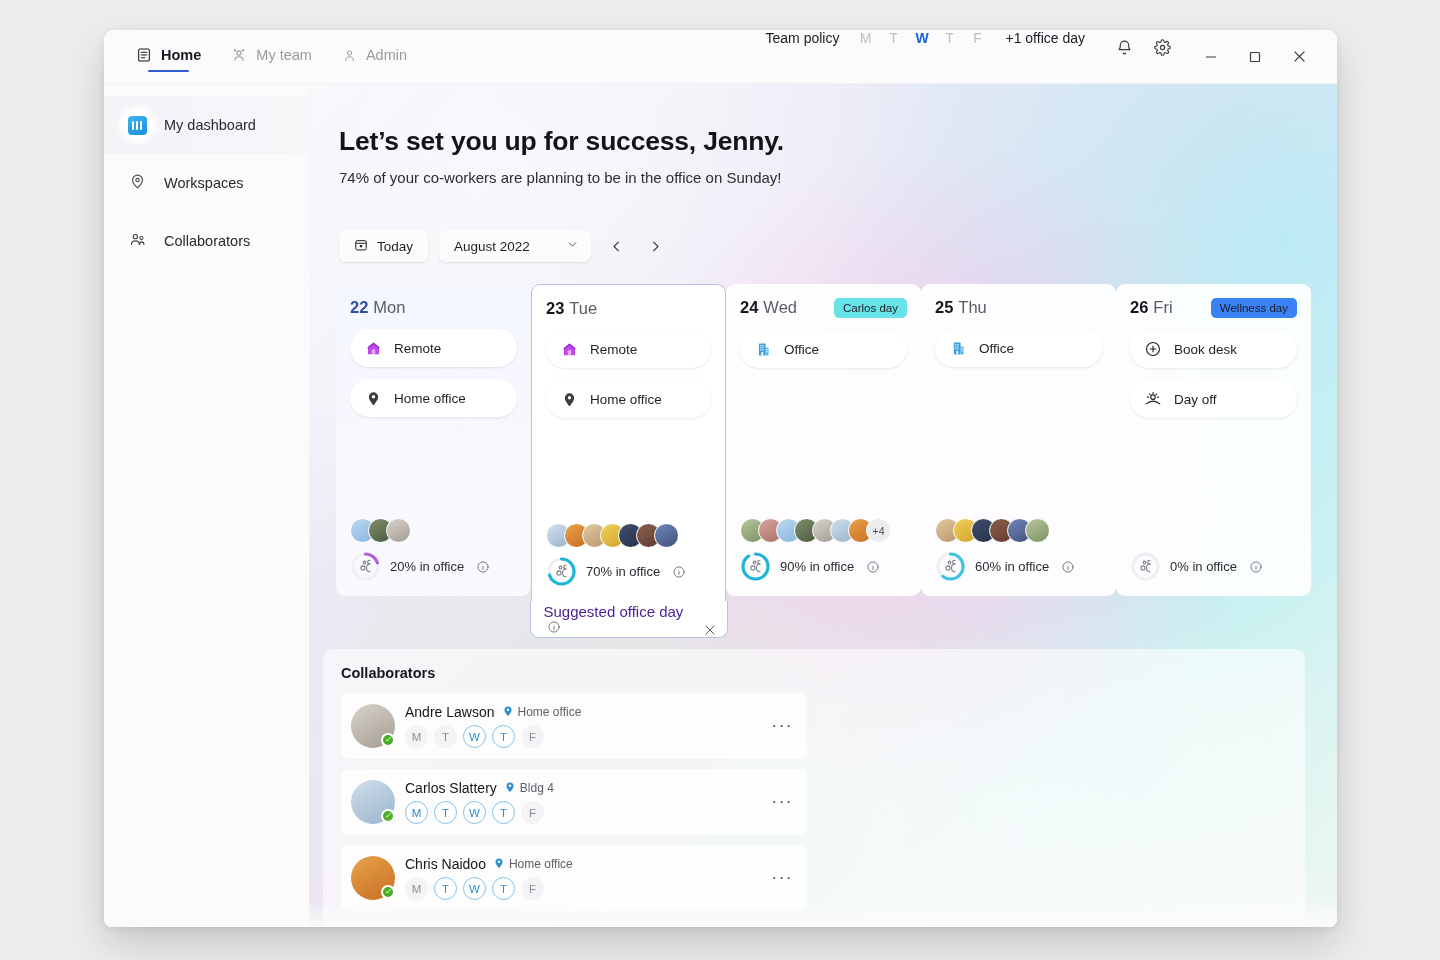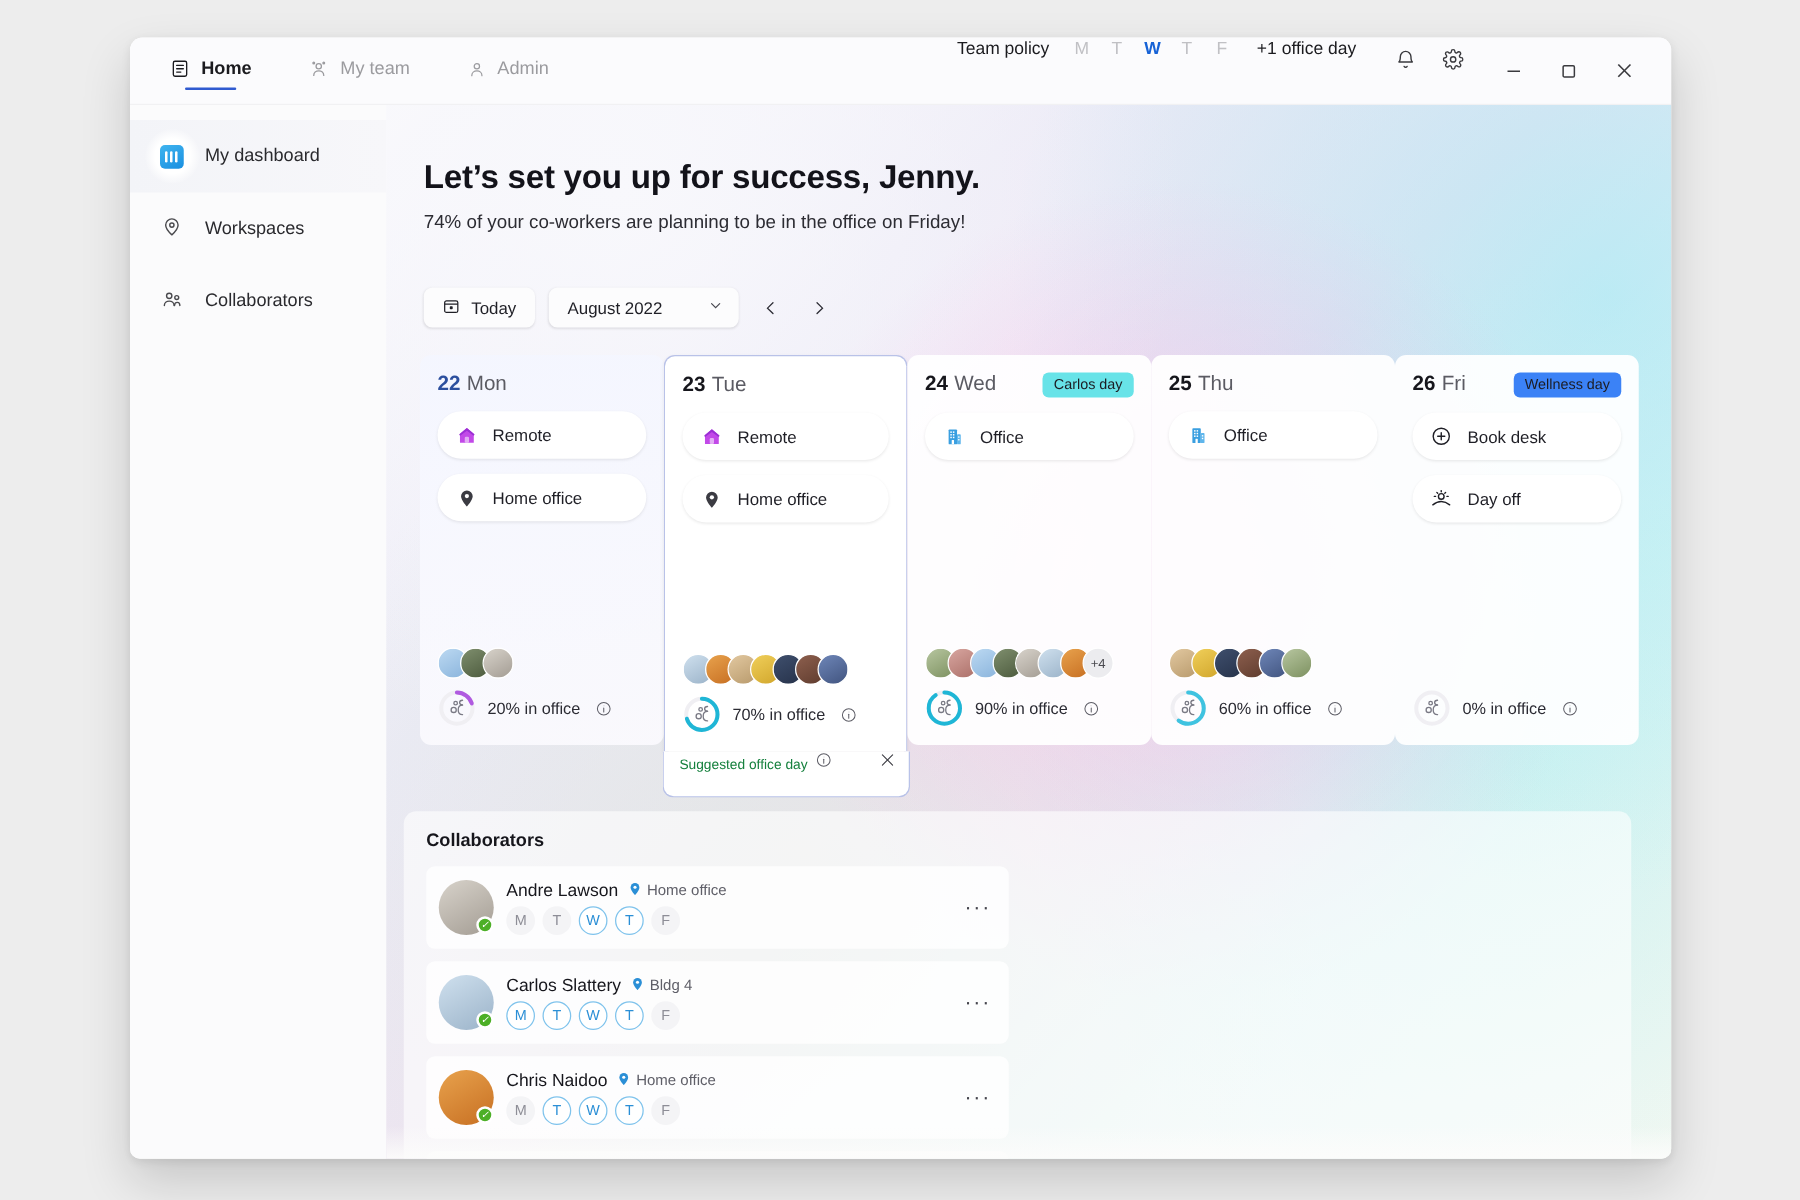--- a/index.html
+++ b/index.html
@@ -24,21 +24,21 @@
   }
 
   
   .titlebar {
     height: 54px; flex: 0 0 54px;
     background: #fbfbfd;
     display: flex; align-items: center;
     position: relative;
     border-bottom: 1px solid rgba(0,0,0,0.04);
   }
-  .tabs { display: flex; align-items: center; gap: 42px; padding-left: 30px; }
+  .tabs { display: flex; align-items: center; gap: 26px; padding-left: 30px; }
   .tab {
     display: flex; align-items: center; gap: 9px;
     font-size: 14.5px; color: #9b9b9f;
     position: relative; padding: 6px 2px 9px;
     cursor: pointer;
   }
   .tab.active { color: #1b1b1f; font-weight: bold; }
   .tab.active::after {
     content: ""; position: absolute; left: 14px; right: 14px; bottom: 0;
     height: 2.5px; background: #2f5ad0; border-radius: 2px;
@@ -201,23 +201,23 @@
     color: #7a7a85;
   }
   .stat-txt { font-size: 13px; color: #2b2b33; }
   .info { color: #5d5d66; display: inline-flex; margin-left: 3px; cursor: pointer; }
 
   .suggest {
     position: absolute; left: -1.5px; right: -1.5px; top: 317px;
     height: 37px; background: #fff;
     border: 1.5px solid #b9c2e8; border-top: none;
     border-radius: 0 0 9px 9px;
-    display: flex; align-items: flex-start;
+    display: flex; align-items: flex-end;
     padding: 0 10px 0 13px;
-    font-size: 11px; color: #15803d;
+    font-size: 15px; color: #4c1d95;
   }
   .suggest .sp { flex: 1; }
 
   
   .collab {
     margin: 48px 0 0 14px;
     width: 982px;
     background: rgba(255,255,255,.60);
     border-radius: 10px;
     padding: 16px 18px 0;
@@ -383,21 +383,21 @@
           </span>
       <span class="sb-lbl">Collaborators</span>
     </div>
       </div>
 
     <div class="main">
       <div class="main-scroll">
 
         <div class="hero">
           <h1>Let’s set you up for success, Jenny.</h1>
-          <p>74% of your co-workers are planning to be in the office on Friday!</p>
+          <p>74% of your co-workers are planning to be in the office on Sunday!</p>
         </div>
 
         <div class="datebar">
           <div class="pill">
             <span>
               <svg width="14" height="14" viewBox="0 0 24 24" fill="none" stroke="currentColor" stroke-width="1.7">
                 <rect x="3" y="4.5" width="18" height="16" rx="2.5"></rect>
                   <line x1="3" y1="9" x2="21" y2="9"></line>
                 <rect x="10" y="12" width="4" height="4" rx="1" fill="currentColor" stroke="none"></rect>
               </svg>

